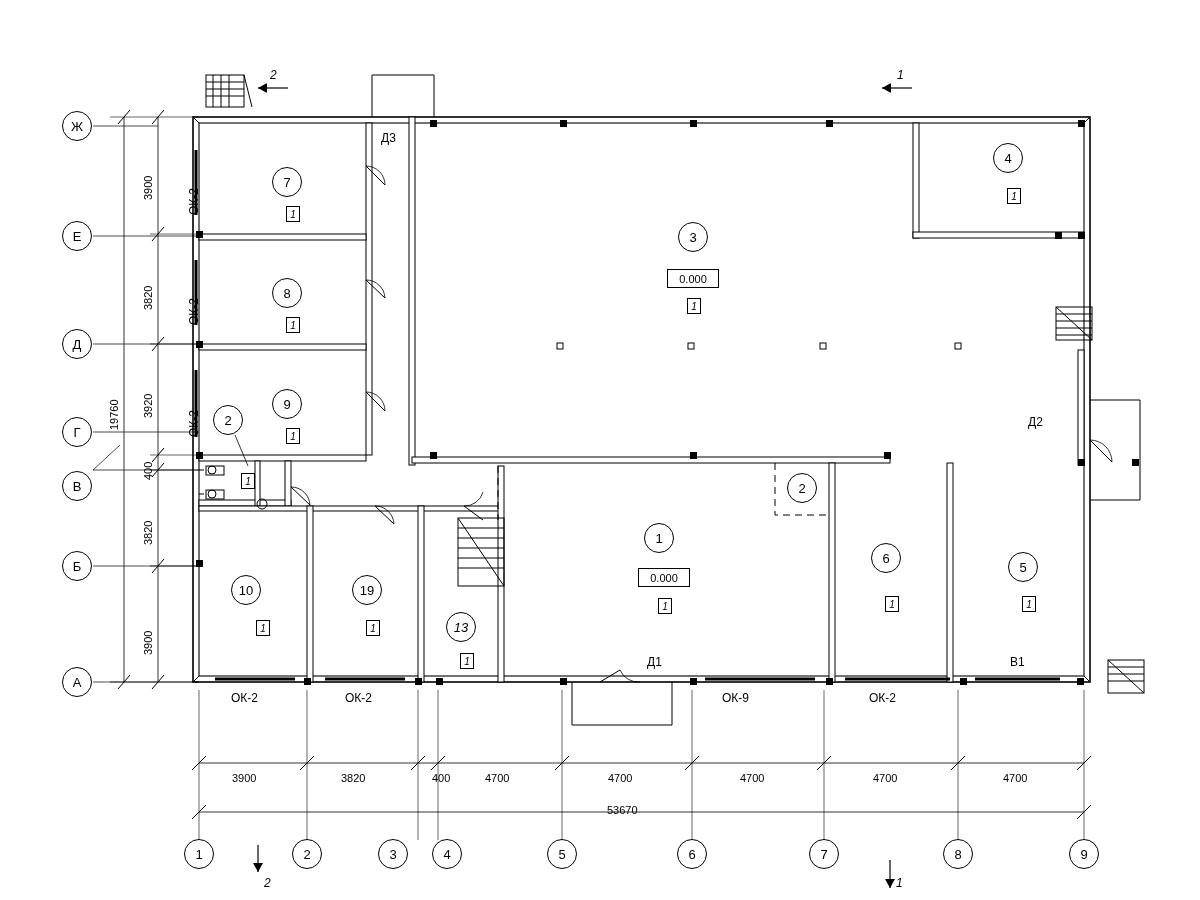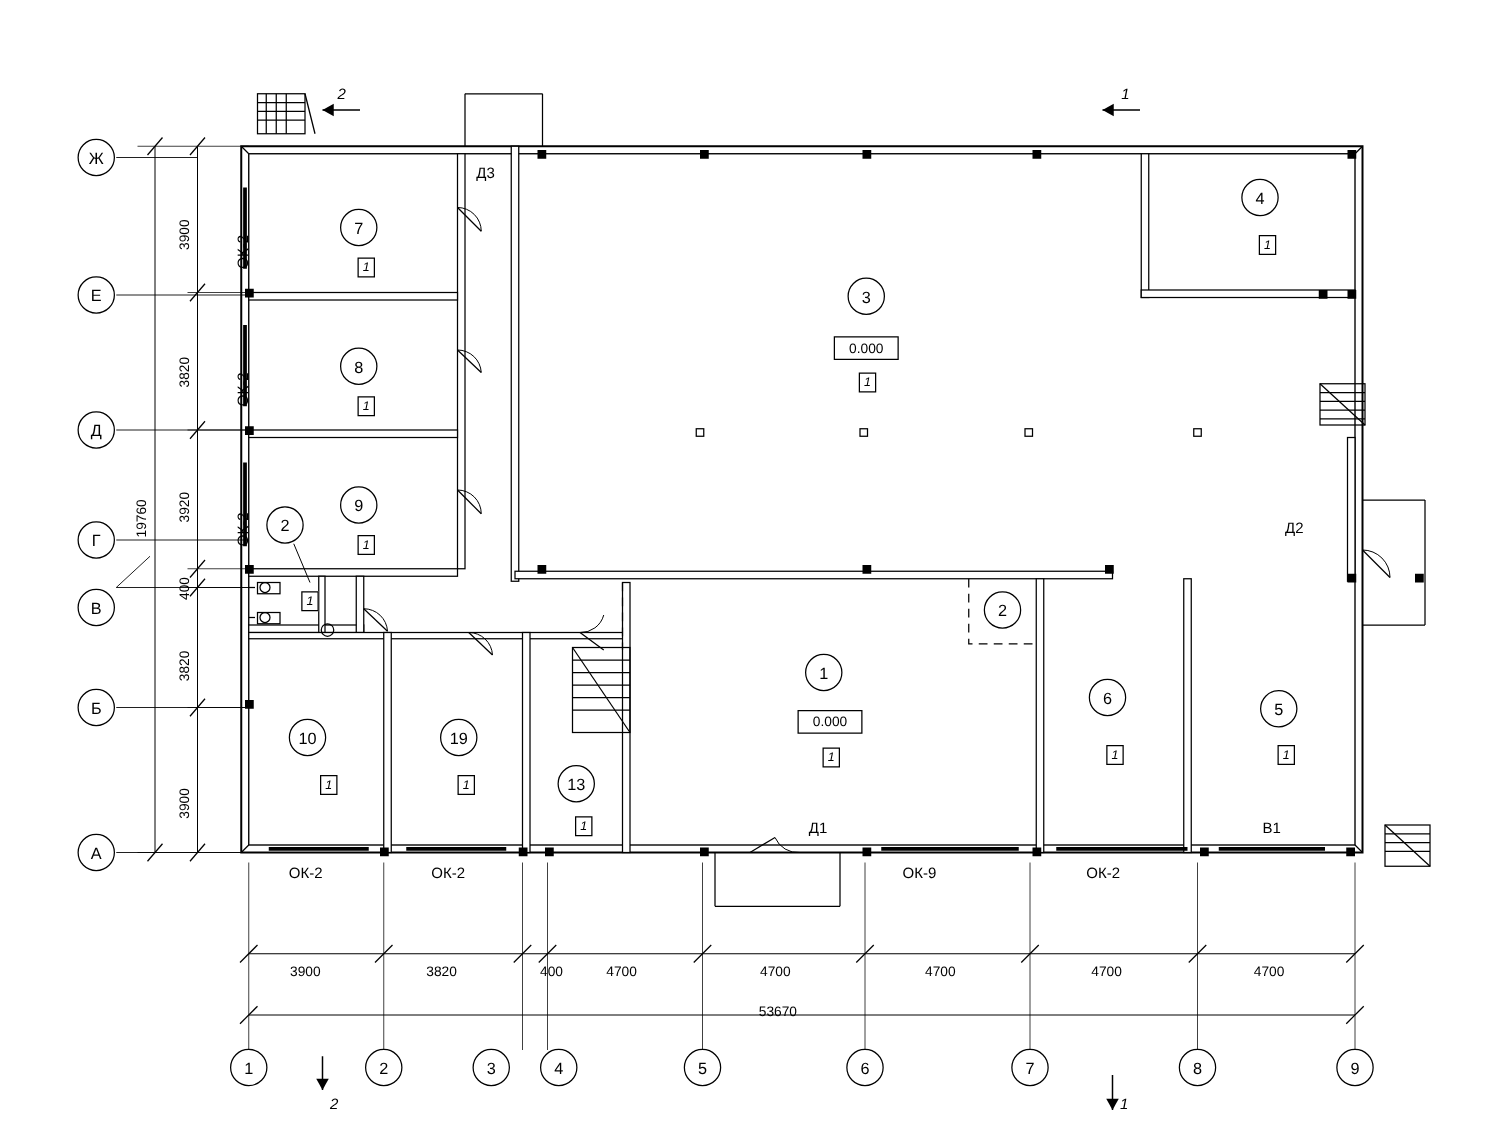--- a/index.html
+++ b/index.html
@@ -363,21 +363,21 @@
   <div class="room-circle" style="left:678px; top:222px;">3</div>
   <div class="room-circle" style="left:993px; top:143px;">4</div>
   <div class="room-circle" style="left:1008px; top:552px;">5</div>
   <div class="room-circle" style="left:871px; top:543px;">6</div>
   <div class="room-circle" style="left:272px; top:167px;">7</div>
   <div class="room-circle" style="left:272px; top:278px;">8</div>
   <div class="room-circle" style="left:272px; top:389px;">9</div>
   <div class="room-circle" style="left:231px; top:575px;text-align:center;">10</div>
   <div class="room-circle" style="left:352px; top:575px;">19</div>
   <div class="room-circle" style="left:213px; top:405px;">2</div>
-  <div class="room-circle" style="left:446px; top:612px;">13</div>
+  <div class="room-circle" style="left:446px; top:612px;font-style:italic;">13</div>
 
   <div class="finish-box" style="left:658px; top:598px;">1</div>
   <div class="finish-box" style="left:687px; top:298px;">1</div>
   <div class="finish-box" style="left:1007px; top:188px;">1</div>
   <div class="finish-box" style="left:1022px; top:596px;">1</div>
   <div class="finish-box" style="left:885px; top:596px;">1</div>
   <div class="finish-box" style="left:286px; top:206px;">1</div>
   <div class="finish-box" style="left:286px; top:317px;">1</div>
   <div class="finish-box" style="left:286px; top:428px;">1</div>
   <div class="finish-box" style="left:256px; top:620px;">1</div>

